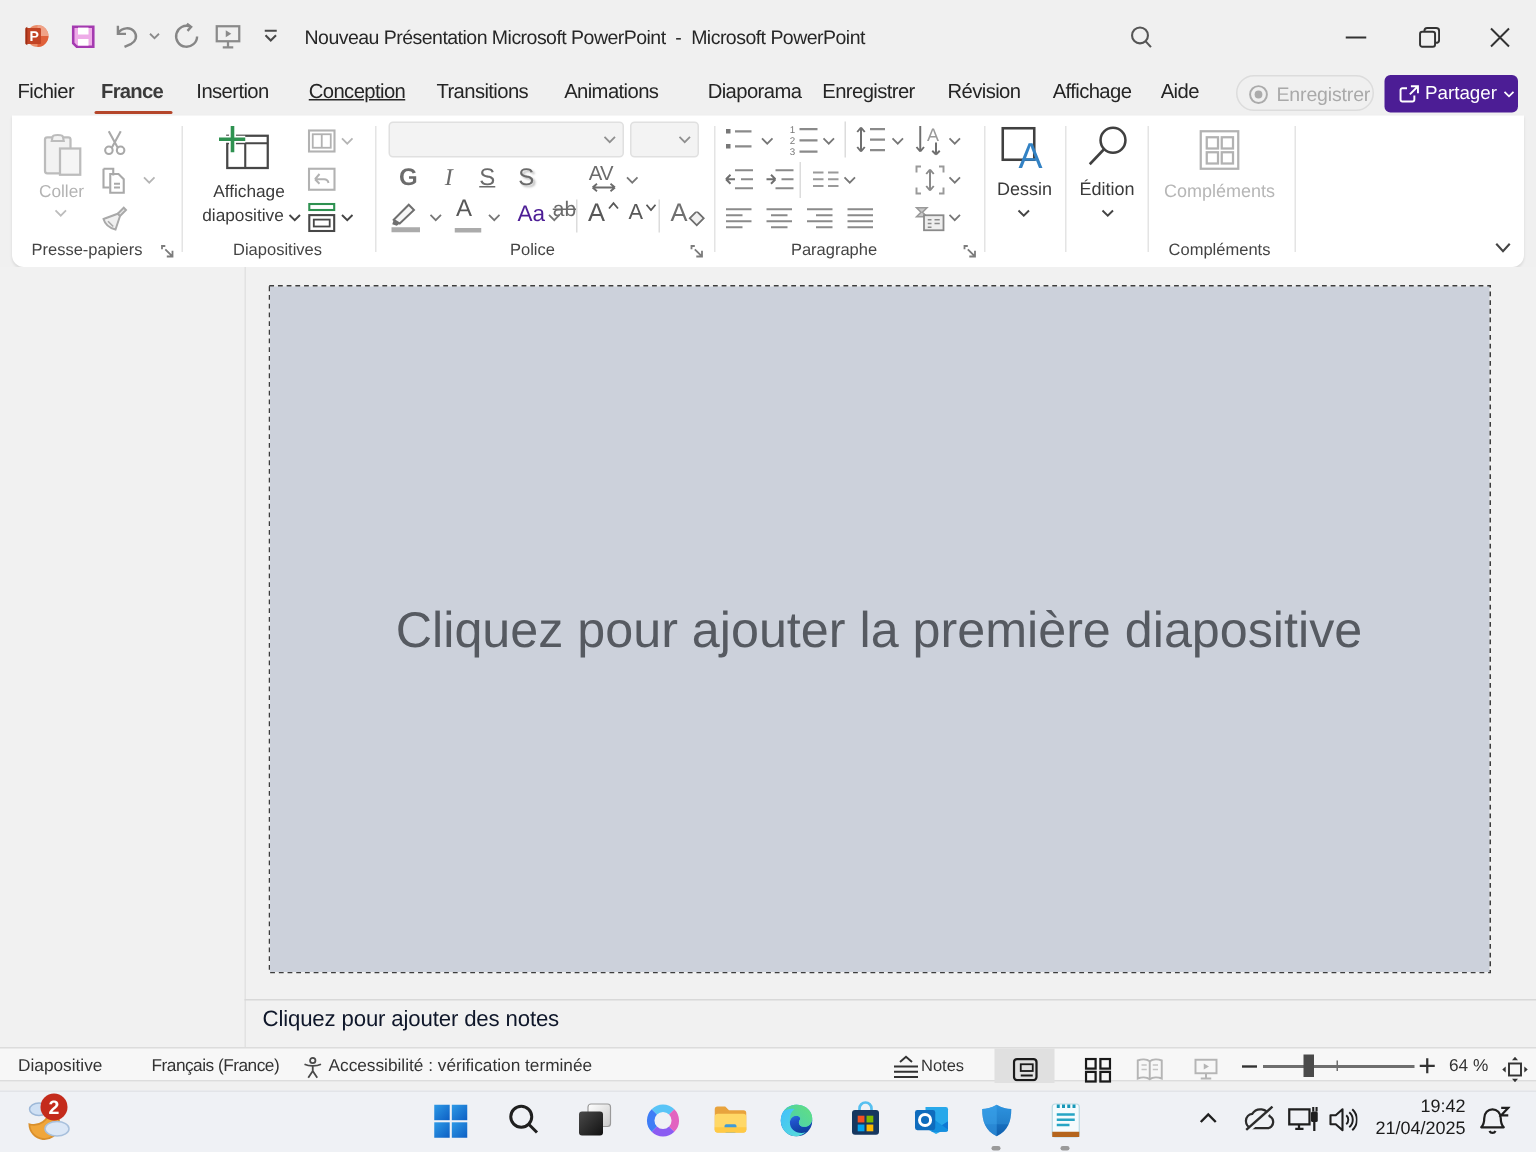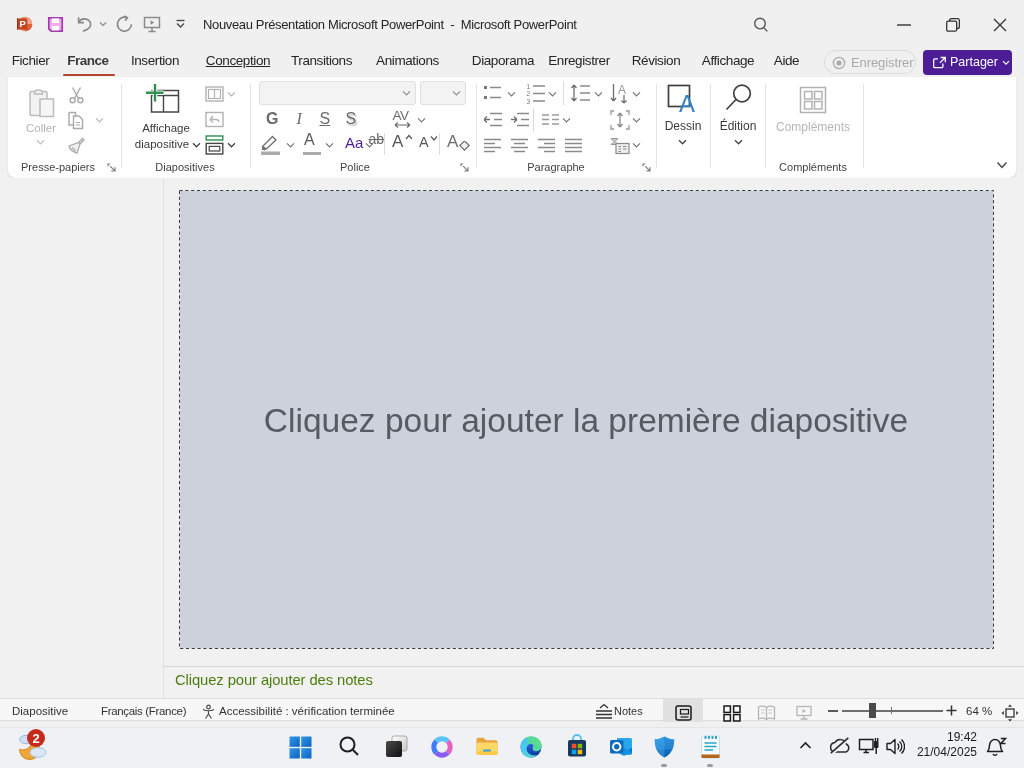--- a/index.html
+++ b/index.html
@@ -24,21 +24,21 @@
   .gsep { position:absolute; top:7px; height:84px; width:1px; background:#e4e4e4; }
   .glabel { position:absolute; top:84px; font-size:11px; color:#444; transform:translateX(-50%); white-space:nowrap; }
   .btxt { position:absolute; font-size:11.5px; color:#3a3a3a; transform:translateX(-50%); white-space:nowrap; }
 
   
   #work { position:absolute; left:0; top:178px; width:1024px; height:520px; background:#f1f1f1; }
   #vline { position:absolute; left:163px; top:0; width:1px; height:520px; background:#e2e2e2; }
   #slide { position:absolute; left:180px; top:13px; width:813px; height:457px; background:#ccd1db; }
   #slidetext { position:absolute; left:586px; top:223.5px; transform:translateX(-50%); white-space:nowrap; font-size:33.5px; color:#565a61; }
   #notesline { position:absolute; left:163px; top:488px; width:861px; height:1px; background:#d8d8d8; }
-  #notestext { position:absolute; left:175px; top:494px; font-size:14.8px; color:#4d7c0f; letter-spacing:-0.1px; }
+  #notestext { position:absolute; left:175px; top:494px; font-size:14.8px; color:#0f172a; letter-spacing:-0.1px; }
 
   
   #status { position:absolute; left:0; top:698px; width:1024px; height:23px; background:#f7f7f7; border-top:1px solid #dcdcdc; border-bottom:1px solid #dcdcdc; font-size:12px; color:#333; }
   #status .st { position:absolute; top:6px; white-space:nowrap; }
 
   
   #taskbar { position:absolute; left:0; top:727px; width:1024px; height:41px; background:#eff1f5; border-top:1px solid #e2e4e8; }
   .tbdot { position:absolute; top:36px; width:6px; height:3px; border-radius:2px; background:#9a9a9a; }
   #traytime { position:absolute; right:47px; top:2px; text-align:right; font-size:12px; color:#1b1b1b; line-height:15px; }
 </style>

